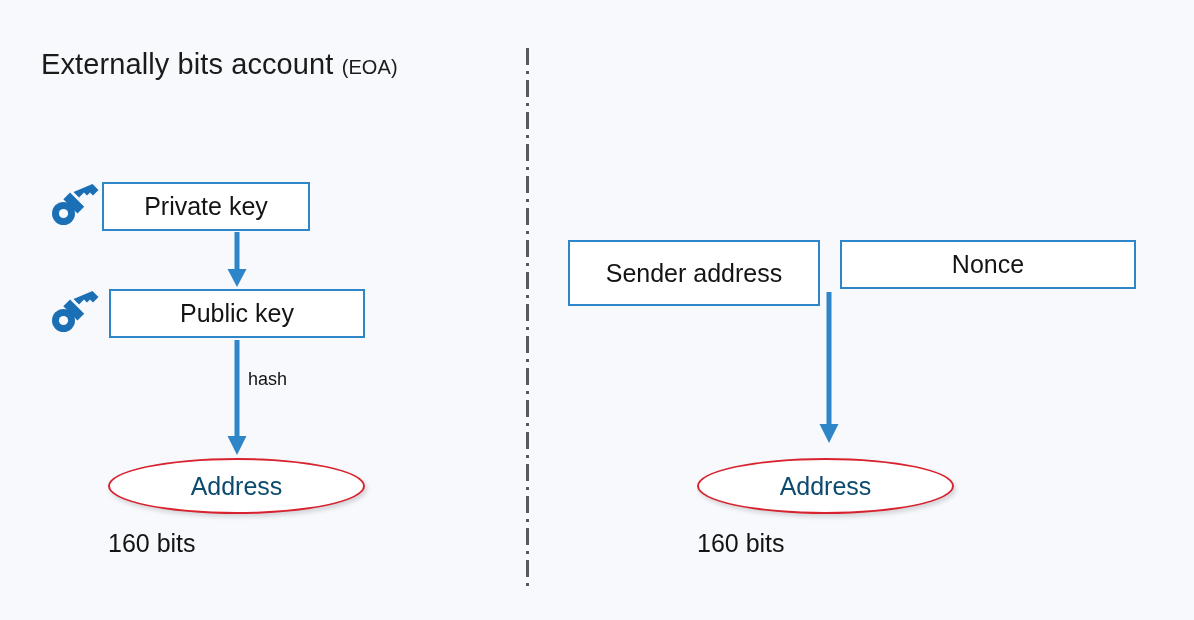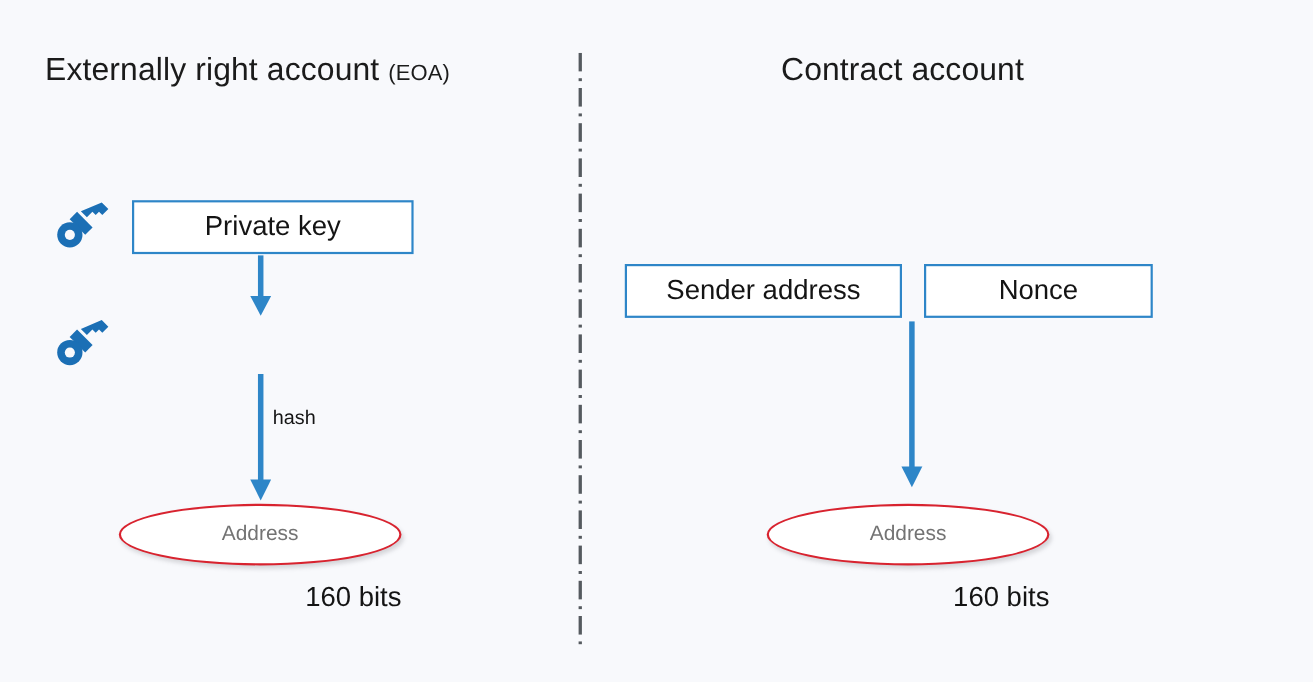--- a/index.html
+++ b/index.html
@@ -55,24 +55,24 @@
     box-sizing: border-box;
     background: #ffffff;
     border: 2px solid #2e86c8;
     display: flex;
     align-items: center;
     justify-content: center;
     font-size: 25px;
     color: #141414;
     white-space: nowrap;
   }
-  #box-private-key { left: 120px; top: 182px; width: 256px; height: 49px; }
+  #box-private-key { left: 102px; top: 182px; width: 208px; height: 49px; }
   #box-public-key  { left: 109px; top: 289px; width: 256px; height: 49px; }
-  #box-sender-address { left: 568px; top: 240px; width: 252px; height: 49px; }
-  #box-nonce          { left: 840px; top: 240px; width: 208px; height: 49px; }
+  #box-sender-address { left: 568px; top: 240px; width: 252px; height: 66px; }
+  #box-nonce          { left: 840px; top: 240px; width: 296px; height: 49px; }
 
   
   .key-icon {
     position: absolute;
     width: 56px;
     height: 50px;
   }
   #key-icon-private { left: 48px; top: 180px; }
   #key-icon-public  { left: 48px; top: 287px; }
 
@@ -97,50 +97,49 @@
   
   .ellipse-node {
     position: absolute;
     box-sizing: border-box;
     background: #ffffff;
     border: 2.5px solid #d8232f;
     border-radius: 50%;
     display: flex;
     align-items: center;
     justify-content: center;
-    font-size: 19px;
-    color: #737373;
+    font-size: 25px;
+    color: #0c4a6e;
     white-space: nowrap;
     box-shadow: 2px 3px 4px rgba(120,120,125,0.28);
   }
   #ellipse-address-eoa      { left: 108px; top: 458px; width: 257px; height: 56px; }
   #ellipse-address-contract { left: 697px; top: 458px; width: 257px; height: 56px; }
 
   
   .bits-caption {
     position: absolute;
     font-size: 25px;
     color: #141414;
     white-space: nowrap;
-    text-align: right;
+    text-align: left;
   }
   #bits-eoa      { left: 108px; top: 529px; width: 257px; }
   #bits-contract { left: 697px; top: 529px; width: 257px; }
 </style>
 </head>
 <body>
 
 <div id="canvas">
 
   <div class="panel-title" id="title-eoa">
-    <span>Externally right account</span>
+    <span>Externally bits account</span>
     <span class="sub">(EOA)</span>
   </div>
 
-  <div class="panel-title" id="title-contract">Contract account</div>
 
   <div id="divider"></div>
 
   <div class="key-icon" id="key-icon-private">
     <svg viewBox="0 0 56 50" width="56" height="50" aria-hidden="true">
       <g fill="#1b6fb5">
         <path d="M44.5 4.0 L50.5 10.0 L45.0 15.5 L42.0 12.5 L39.0 15.5 L36.0 12.5 L31.0 17.5 L25.5 12.0 Z"></path>
         <rect x="21.0" y="13.0" width="9.5" height="20" transform="rotate(-45 25.75 23)"></rect>
       </g>
       <circle cx="15.5" cy="33.5" r="11.5" fill="#1b6fb5"></circle>
@@ -161,20 +160,21 @@
     <svg viewBox="0 0 56 50" width="56" height="50" aria-hidden="true">
       <g fill="#1b6fb5">
         <path d="M44.5 4.0 L50.5 10.0 L45.0 15.5 L42.0 12.5 L39.0 15.5 L36.0 12.5 L31.0 17.5 L25.5 12.0 Z"></path>
         <rect x="21.0" y="13.0" width="9.5" height="20" transform="rotate(-45 25.75 23)"></rect>
       </g>
       <circle cx="15.5" cy="33.5" r="11.5" fill="#1b6fb5"></circle>
       <circle cx="15.5" cy="33.5" r="4.6" fill="#f8f9fc"></circle>
     </svg>
   </div>
 
+  <div class="node-box" id="box-public-key">Public key</div>
 
   <div class="arrow" id="arrow-public-to-address">
     <svg viewBox="0 0 34 116" width="34" height="116" aria-hidden="true">
       <rect x="14.5" y="0" width="5" height="99" fill="#2e86c8"></rect>
       <path d="M17 115 L7.5 96 L26.5 96 Z" fill="#2e86c8"></path>
     </svg>
   </div>
   <div class="arrow-label" id="label-hash">hash</div>
 
   <div class="ellipse-node" id="ellipse-address-eoa">Address</div>

